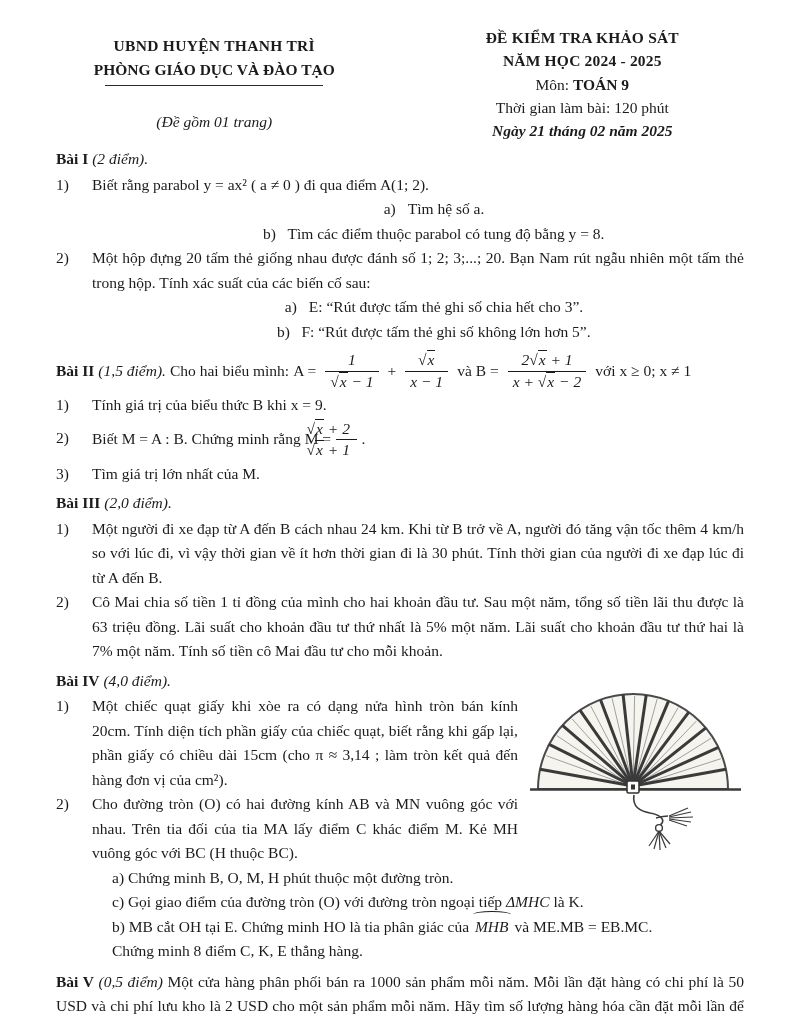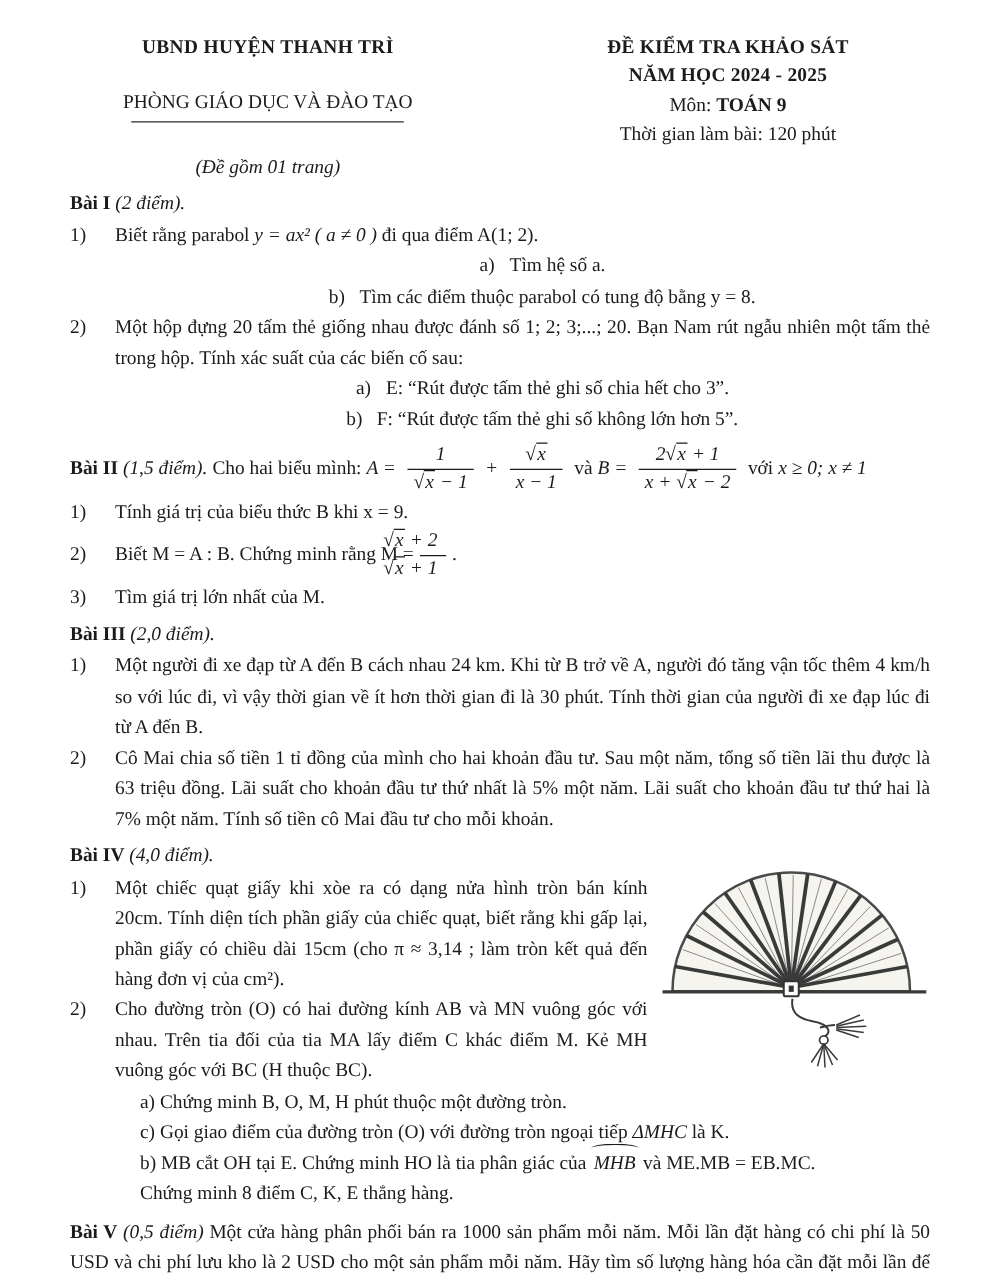--- a/index.html
+++ b/index.html
@@ -4,44 +4,44 @@
 <style>
   html,body{margin:0;padding:0;}
   body{
     width:792px;height:1024px;overflow:hidden;background:#ffffff;
     font-family:"Liberation Serif","DejaVu Serif",serif;
     color:#1b1b1b;
   }
   .page{padding:26px 48px 0 56px;font-size:15.5px;line-height:1.58;}
 
   
-  .header{display:flex;justify-content:space-between;align-items:flex-start;}
+  .header{display:flex;justify-content:space-between;align-items:center;}
   .h-left{width:46%;text-align:center;}
   .org1{font-weight:600;letter-spacing:.3px;}
-  .org2{font-weight:400;margin-top:20px;}
+  .org2{font-weight:700;}
   .rule{width:218px;border-bottom:1.7px solid #2a2a2a;margin:2px auto 0;}
   .note{font-style:italic;margin-top:24px;}
   .h-right{width:47%;text-align:center;line-height:1.5;}
   .t1,.t2{font-weight:700;letter-spacing:.2px;}
   .t3 .subj{font-weight:700;}
   .t5{font-style:italic;font-weight:600;}
 
   
   .sec{margin-top:5px;}
   .sec-head{margin:3px 0 1px;}
   .lbl{font-weight:700;}
   .pts{font-style:italic;}
   .item{padding-left:36px;text-indent:-36px;text-align:justify;}
   .no{display:inline-block;width:36px;text-indent:0;}
   .sub{padding-left:92px;text-indent:-36px;text-align:center;}
   .sub .no{width:36px;}
   .subline{margin-left:56px;text-align:left;}
 
   
-  .math{font-style:italic;}
+  .math{}
   .frac{display:inline-block;vertical-align:middle;text-align:center;
         line-height:1.2;margin:2px 5px;font-style:italic;}
   .frac .num{display:block;padding:0 5px 1px;}
   .frac .den{display:block;border-top:1.4px solid #1b1b1b;padding:1px 5px 0;}
   .rad{border-top:1.4px solid #1b1b1b;padding:0 1px;}
   .hat{font-style:italic;position:relative;display:inline-block;padding:0 2px;}
   .hat::before{content:"";position:absolute;left:0;right:0;top:-4px;height:6px;
     border-top:1.7px solid #1b1b1b;border-radius:100% 100% 0 0 / 100% 100% 0 0;}
   .tri{font-style:italic;}
   .flowline{display:flex;align-items:center;flex-wrap:wrap;column-gap:4px;}
@@ -62,20 +62,21 @@
       <div class="org1">UBND HUYỆN THANH TRÌ</div>
       <div class="org2">PHÒNG GIÁO DỤC VÀ ĐÀO TẠO</div>
       <div class="rule"></div>
       <div class="note">(Đề gồm 01 trang)</div>
     </div>
     <div class="h-right">
       <div class="t1">ĐỀ KIỂM TRA KHẢO SÁT</div>
       <div class="t2">NĂM HỌC 2024 - 2025</div>
       <div class="t3"><span>Môn:</span> <span class="subj">TOÁN 9</span></div>
       <div class="t4">Thời gian làm bài: 120 phút</div>
+      <div class="t5">Ngày 21 tháng 02 năm 2025</div>
     </div>
   </div>
 
   <section class="sec">
     <p class="sec-head"><span class="lbl">Bài I</span> <span class="pts">(2 điểm).</span></p>
     <div class="item"><span class="no">1)</span><span>Biết rằng parabol </span><span class="math">y = ax² ( a ≠ 0 )</span><span> đi qua điểm A(1; 2).</span></div>
     <div class="sub"><span class="no">a)</span><span>Tìm hệ số a.</span></div>
     <div class="sub"><span class="no">b)</span><span>Tìm các điểm thuộc parabol có tung độ bằng y = 8.</span></div>
     <div class="item"><span class="no">2)</span><span>Một hộp đựng 20 tấm thẻ giống nhau được đánh số 1; 2; 3;...; 20. Bạn Nam rút ngẫu nhiên một tấm thẻ trong hộp. Tính xác suất của các biến cố sau:</span></div>
     <div class="sub"><span class="no">a)</span><span>E: “Rút được tấm thẻ ghi số chia hết cho 3”.</span></div>

